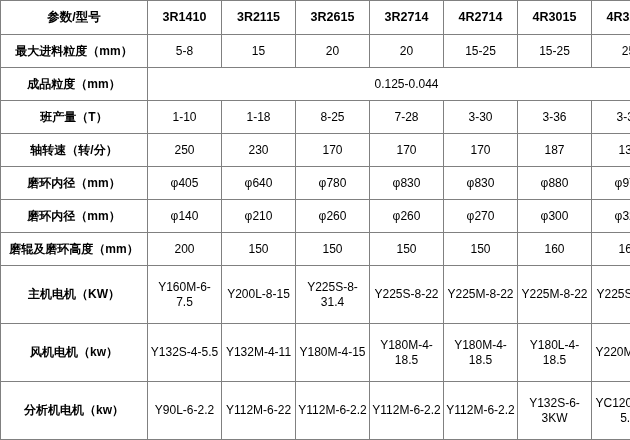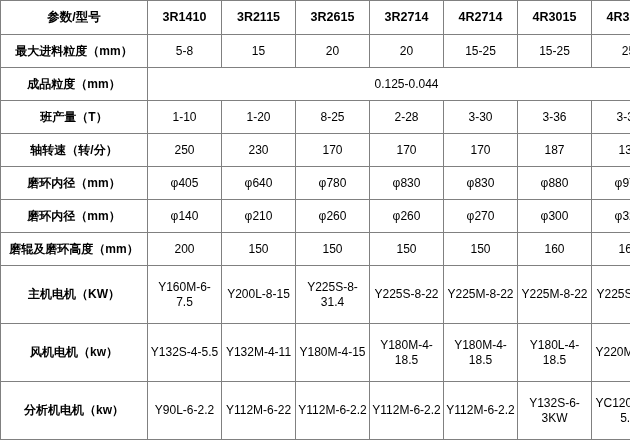--- a/index.html
+++ b/index.html
@@ -109,23 +109,23 @@
           <span>成品粒度</span><span class="unit">（mm）</span>
         </td>
         <td class="wide-cell" colspan="7"><span>0.125-0.044</span></td>
       </tr>
 
       <tr>
         <td class="row-head">
           <span>班产量</span><span class="unit">（T）</span>
         </td>
         <td class="data-cell"><span>1-10</span></td>
-        <td class="data-cell"><span>1-20</span></td>
+        <td class="data-cell"><span>1-18</span></td>
         <td class="data-cell"><span>8-25</span></td>
-        <td class="data-cell"><span>2-28</span></td>
+        <td class="data-cell"><span>7-28</span></td>
         <td class="data-cell"><span>3-30</span></td>
         <td class="data-cell"><span>3-36</span></td>
         <td class="data-cell"><span>3-38</span></td>
       </tr>
 
       <tr>
         <td class="row-head">
           <span>轴转速</span><span class="unit">（转/分）</span>
         </td>
         <td class="data-cell"><span>250</span></td>

